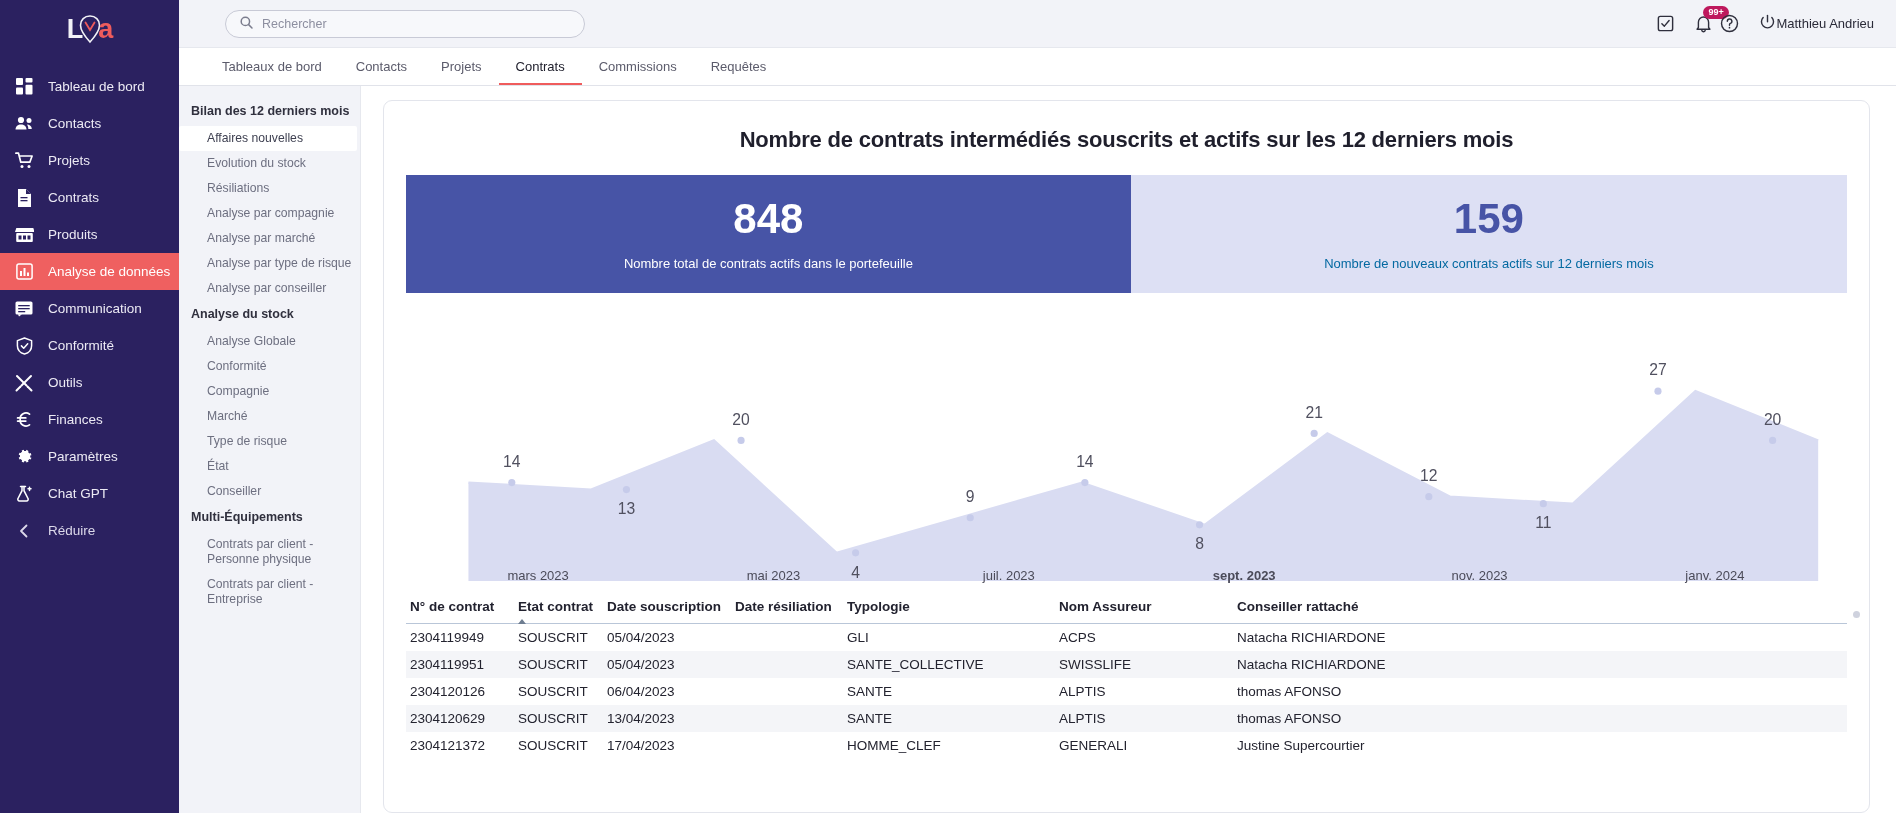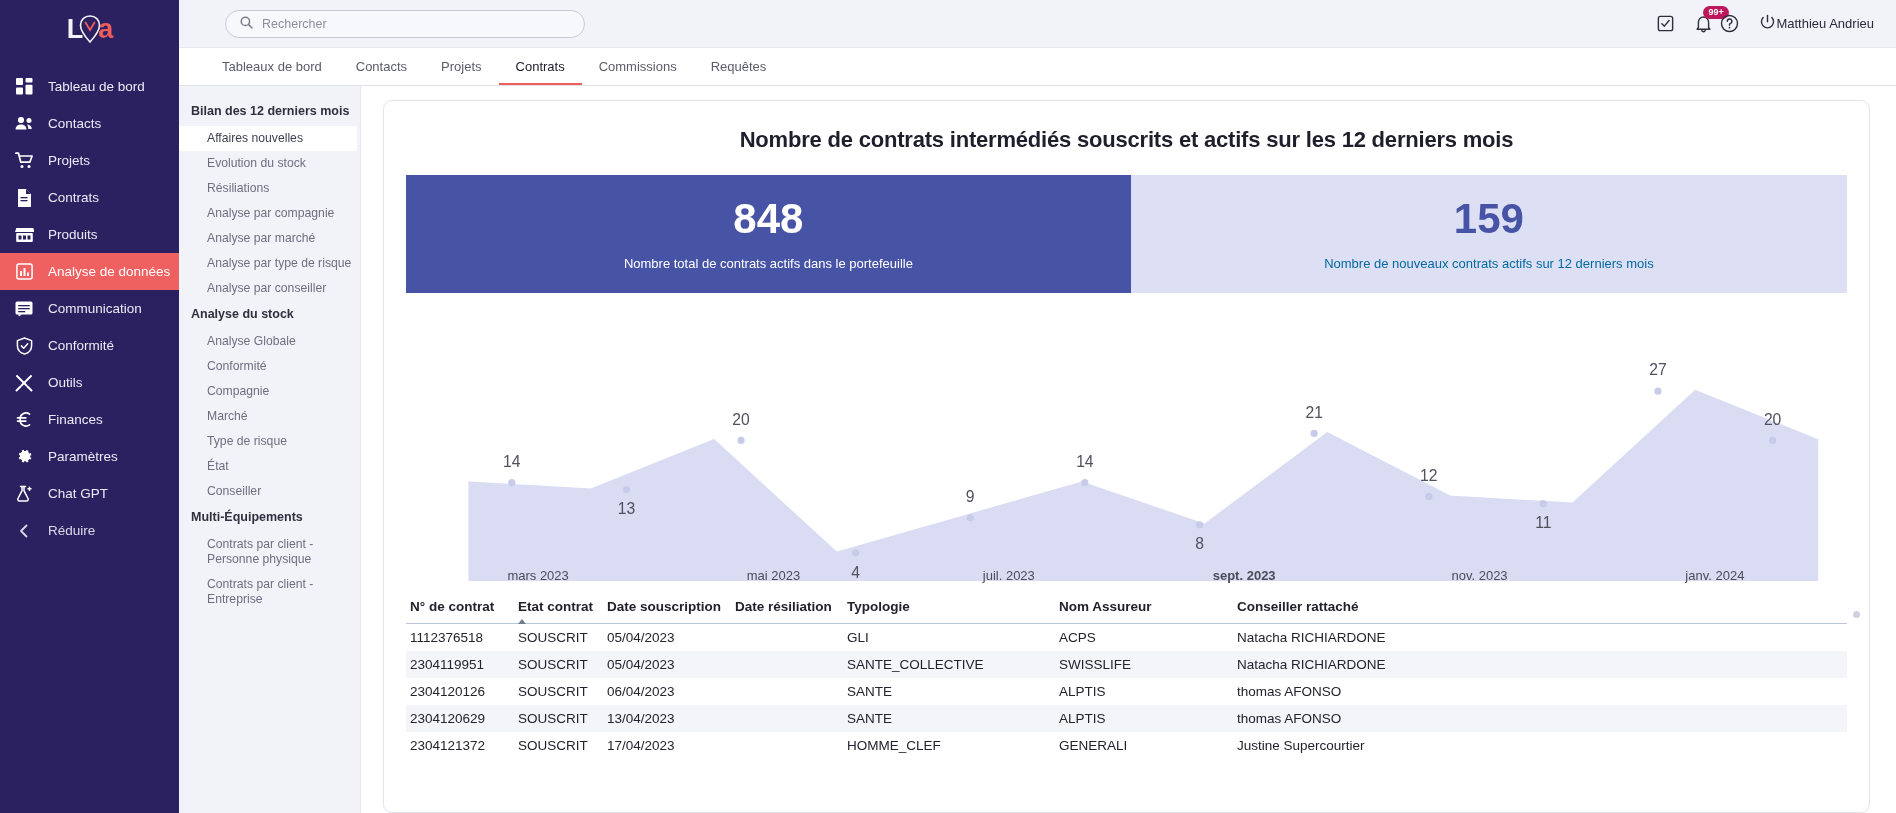--- a/index.html
+++ b/index.html
@@ -469,21 +469,21 @@
                   </th>
                   <th class="col-dsous">Date souscription</th>
                   <th class="col-dres">Date résiliation</th>
                   <th class="col-typo">Typologie</th>
                   <th class="col-assur">Nom Assureur</th>
                   <th>Conseiller rattaché</th>
                 </tr>
               </thead>
               <tbody id="table-body">
                   <tr class="">
-                    <td class="col-num">1112376518</td>
+                    <td class="col-num">2304119949</td>
                     <td class="col-etat">SOUSCRIT</td>
                     <td class="col-dsous">05/04/2023</td>
                     <td class="col-dres"></td>
                     <td class="col-typo">GLI</td>
                     <td class="col-assur">ACPS</td>
                     <td class="">Natacha RICHIARDONE</td>
                   </tr>
                   <tr class="alt">
                     <td class="col-num">2304119951</td>
                     <td class="col-etat">SOUSCRIT</td>

